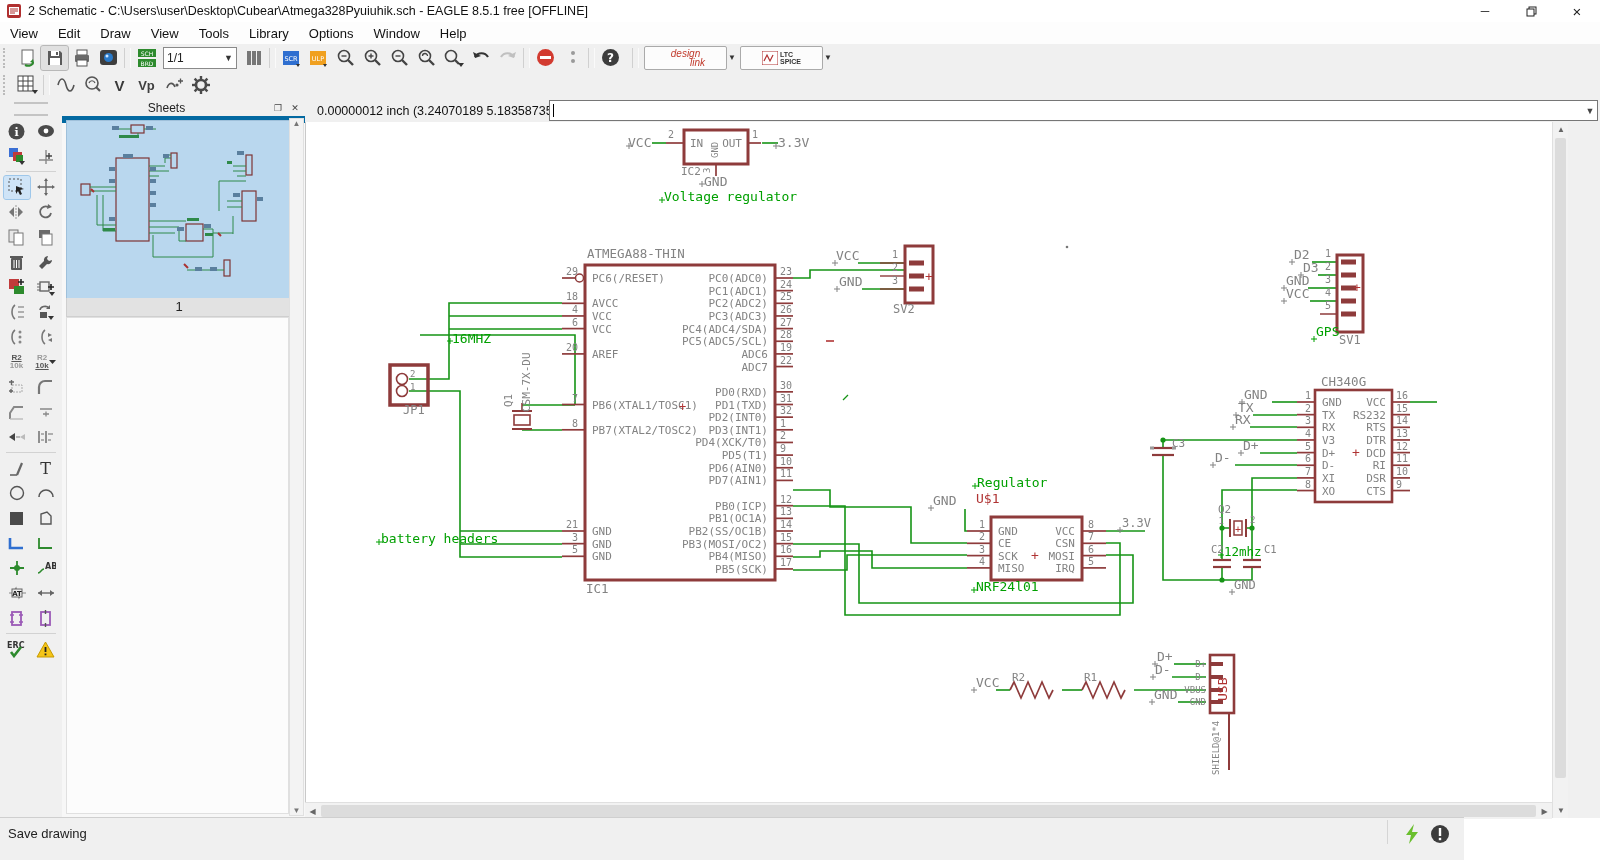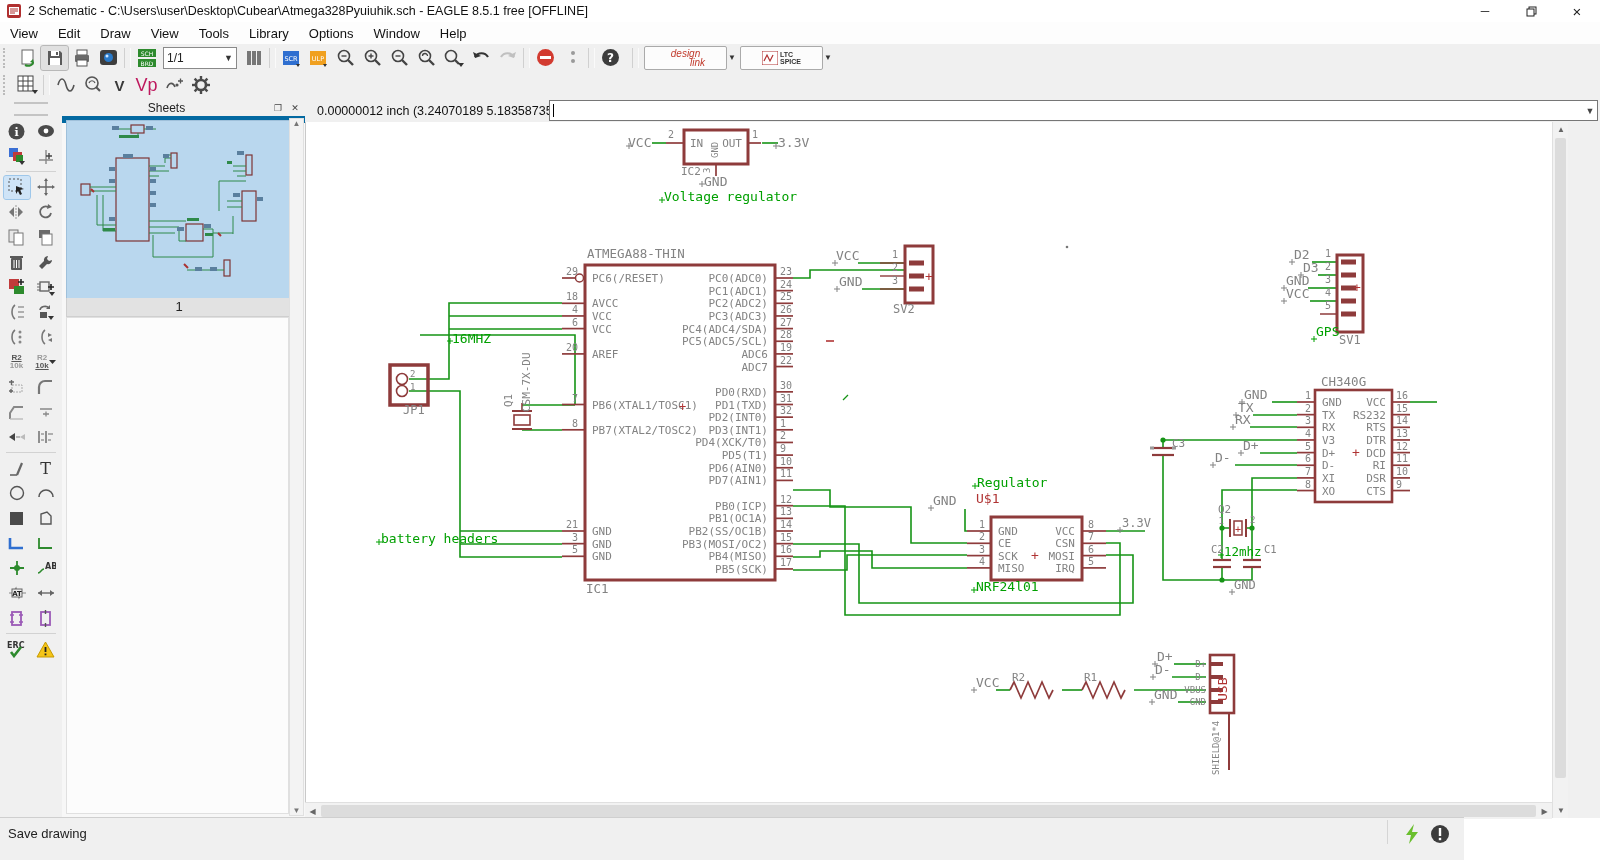--- a/index.html
+++ b/index.html
@@ -276,21 +276,21 @@
     <svg width="20" height="20" viewBox="0 0 20 20">
         <circle cx="9" cy="8" r="6" fill="none" stroke="#555" stroke-width="1.6"></circle>
         <line x1="13" y1="12" x2="17" y2="16" stroke="#555" stroke-width="2.2"></line>
         <path d="M6 8c1-3 5-3 6 0" fill="none" stroke="#555" stroke-width="1.2"></path>
       </svg>
   </span>
   <span class="tbi">
     <span style="font-size:15px;font-weight:bold;color:#3a3a3a">V</span>
   </span>
   <span class="tbi">
-    <span style="font-size:18px;font-weight:normal;color:#be185d">Vp</span>
+    <span style="font-size:13px;font-weight:bold;color:#404040">Vp</span>
       <span style="font-size:9px;color:#3a3a3a;margin-top:4px"></span>
   </span>
   <span class="tbi">
     <svg width="20" height="20" viewBox="0 0 20 20">
         <path d="M3 13c2-6 6-6 8-1" fill="none" stroke="#555" stroke-width="1.6"></path>
         <circle cx="13" cy="10" r="1.6" fill="#555"></circle>
         <path d="M14 6h5M16.5 3.5v5" stroke="#555" stroke-width="1.3"></path>
       </svg>
   </span>
   <span class="tbi">

